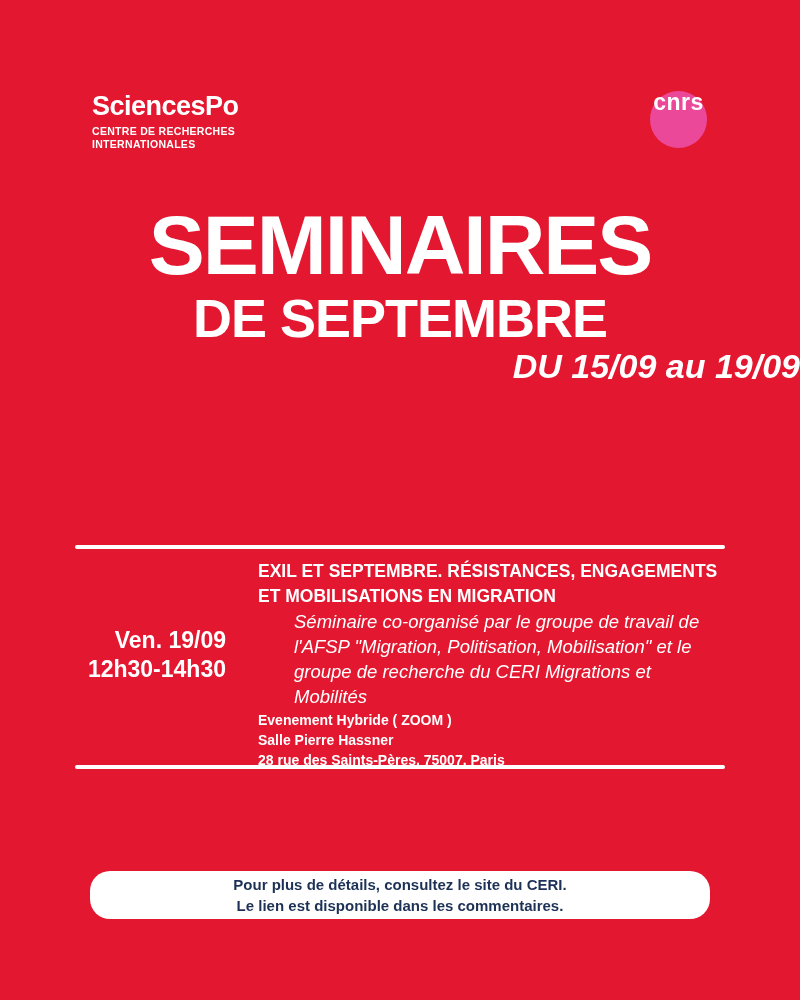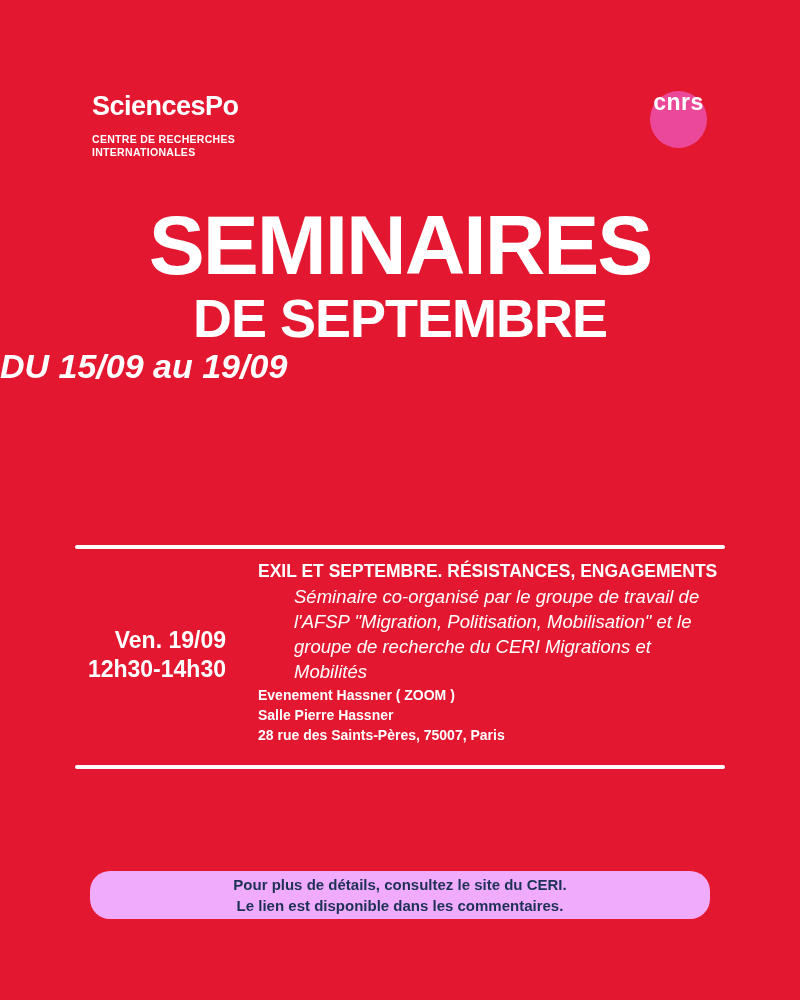--- a/index.html
+++ b/index.html
@@ -9,21 +9,21 @@
     background: #E3172F;
     position: relative;
     overflow: hidden;
     color: #ffffff;
   }
   .poster { position: absolute; inset: 0; }
 
   
   .sp-logo { position: absolute; left: 92px; top: 92px; }
   .sp-name { font-size: 27px; font-weight: bold; letter-spacing: -0.5px; line-height: 28px; }
-  .sp-dept { font-size: 10.5px; font-weight: bold; letter-spacing: 0.3px; line-height: 13px; margin-top: 13px; }
+  .sp-dept { font-size: 10.5px; font-weight: bold; letter-spacing: 0.3px; line-height: 13px; margin-top: 5px; }
 
   .cnrs-badge {
     position: absolute; left: 650px; top: 91px;
     width: 57px; height: 57px; border-radius: 50%;
     background: #ec4899;
     display: flex; align-items: flex-start; justify-content: center;
   }
   .cnrs-label { font-size: 23px; font-weight: bold; letter-spacing: 0.5px; line-height: 1; padding-bottom: 2px; }
 
   
@@ -32,21 +32,21 @@
     text-align: center; font-size: 84px; font-weight: bold;
     letter-spacing: -2px; line-height: 1; white-space: nowrap;
   }
   .title-sub {
     position: absolute; top: 291px; left: 0; width: 100%;
     text-align: center; font-size: 54px; font-weight: bold;
     letter-spacing: -1px; line-height: 1; white-space: nowrap;
   }
   .title-dates {
     position: absolute; top: 349px; left: 0; width: 100%;
-    text-align: left; font-size: 34px; font-weight: bold; font-style: italic;
+    text-align: right; font-size: 34px; font-weight: bold; font-style: italic;
     line-height: 1; white-space: nowrap;
   }
 
   
   .rule { position: absolute; left: 75px; width: 650px; height: 4px; background: #ffffff; }
   .rule-top { top: 545px; }
   .rule-bottom { top: 765px; }
 
   .event-when {
     position: absolute; left: 30px; top: 626px; width: 196px;
@@ -58,21 +58,21 @@
   .event-title { font-size: 17.5px; font-weight: bold; line-height: 25px; }
   .event-title div { white-space: nowrap; }
   .event-desc { font-size: 18.5px; font-style: italic; line-height: 25px; font-weight: normal; margin-left: 36px; }
   .event-desc div { white-space: nowrap; }
   .event-details { font-size: 14px; font-weight: bold; line-height: 20px; margin-top: 1px; }
   .event-details div { white-space: nowrap; }
 
   
   .footer-banner {
     position: absolute; left: 90px; top: 871px; width: 620px; height: 48px;
-    background: #f0abfc; color: #1D3156;
+    background: #ffffff; color: #1D3156;
     display: flex; flex-direction: column; align-items: center; justify-content: center;
     font-size: 15px; font-weight: bold; line-height: 21px; text-align: center;
   }
 </style>
 </head>
 <body>
 
 <div class="poster">
 
   <div class="sp-logo">
@@ -94,29 +94,30 @@
   <div class="rule rule-top"></div>
 
   <div class="event-when">
     <div>Ven. 19/09</div>
     <div>12h30-14h30</div>
   </div>
 
   <div class="event-body">
     <div class="event-title">
       <div>EXIL ET SEPTEMBRE. RÉSISTANCES, ENGAGEMENTS</div>
+      <div>ET MOBILISATIONS EN MIGRATION</div>
     </div>
     <div class="event-desc">
       <div>Séminaire co-organisé par le groupe de travail de</div>
       <div>l'AFSP "Migration, Politisation, Mobilisation" et le</div>
       <div>groupe de recherche du CERI Migrations et</div>
       <div>Mobilités</div>
     </div>
     <div class="event-details">
-      <div>Evenement Hassner ( ZOOM )</div>
+      <div>Evenement Hybride ( ZOOM )</div>
       <div>Salle Pierre Hassner</div>
       <div>28 rue des Saints-Pères, 75007, Paris</div>
     </div>
   </div>
 
   <div class="rule rule-bottom"></div>
 
   <div class="footer-banner">
     <div>Pour plus de détails, consultez le site du CERI.</div>
     <div>Le lien est disponible dans les commentaires.</div>

